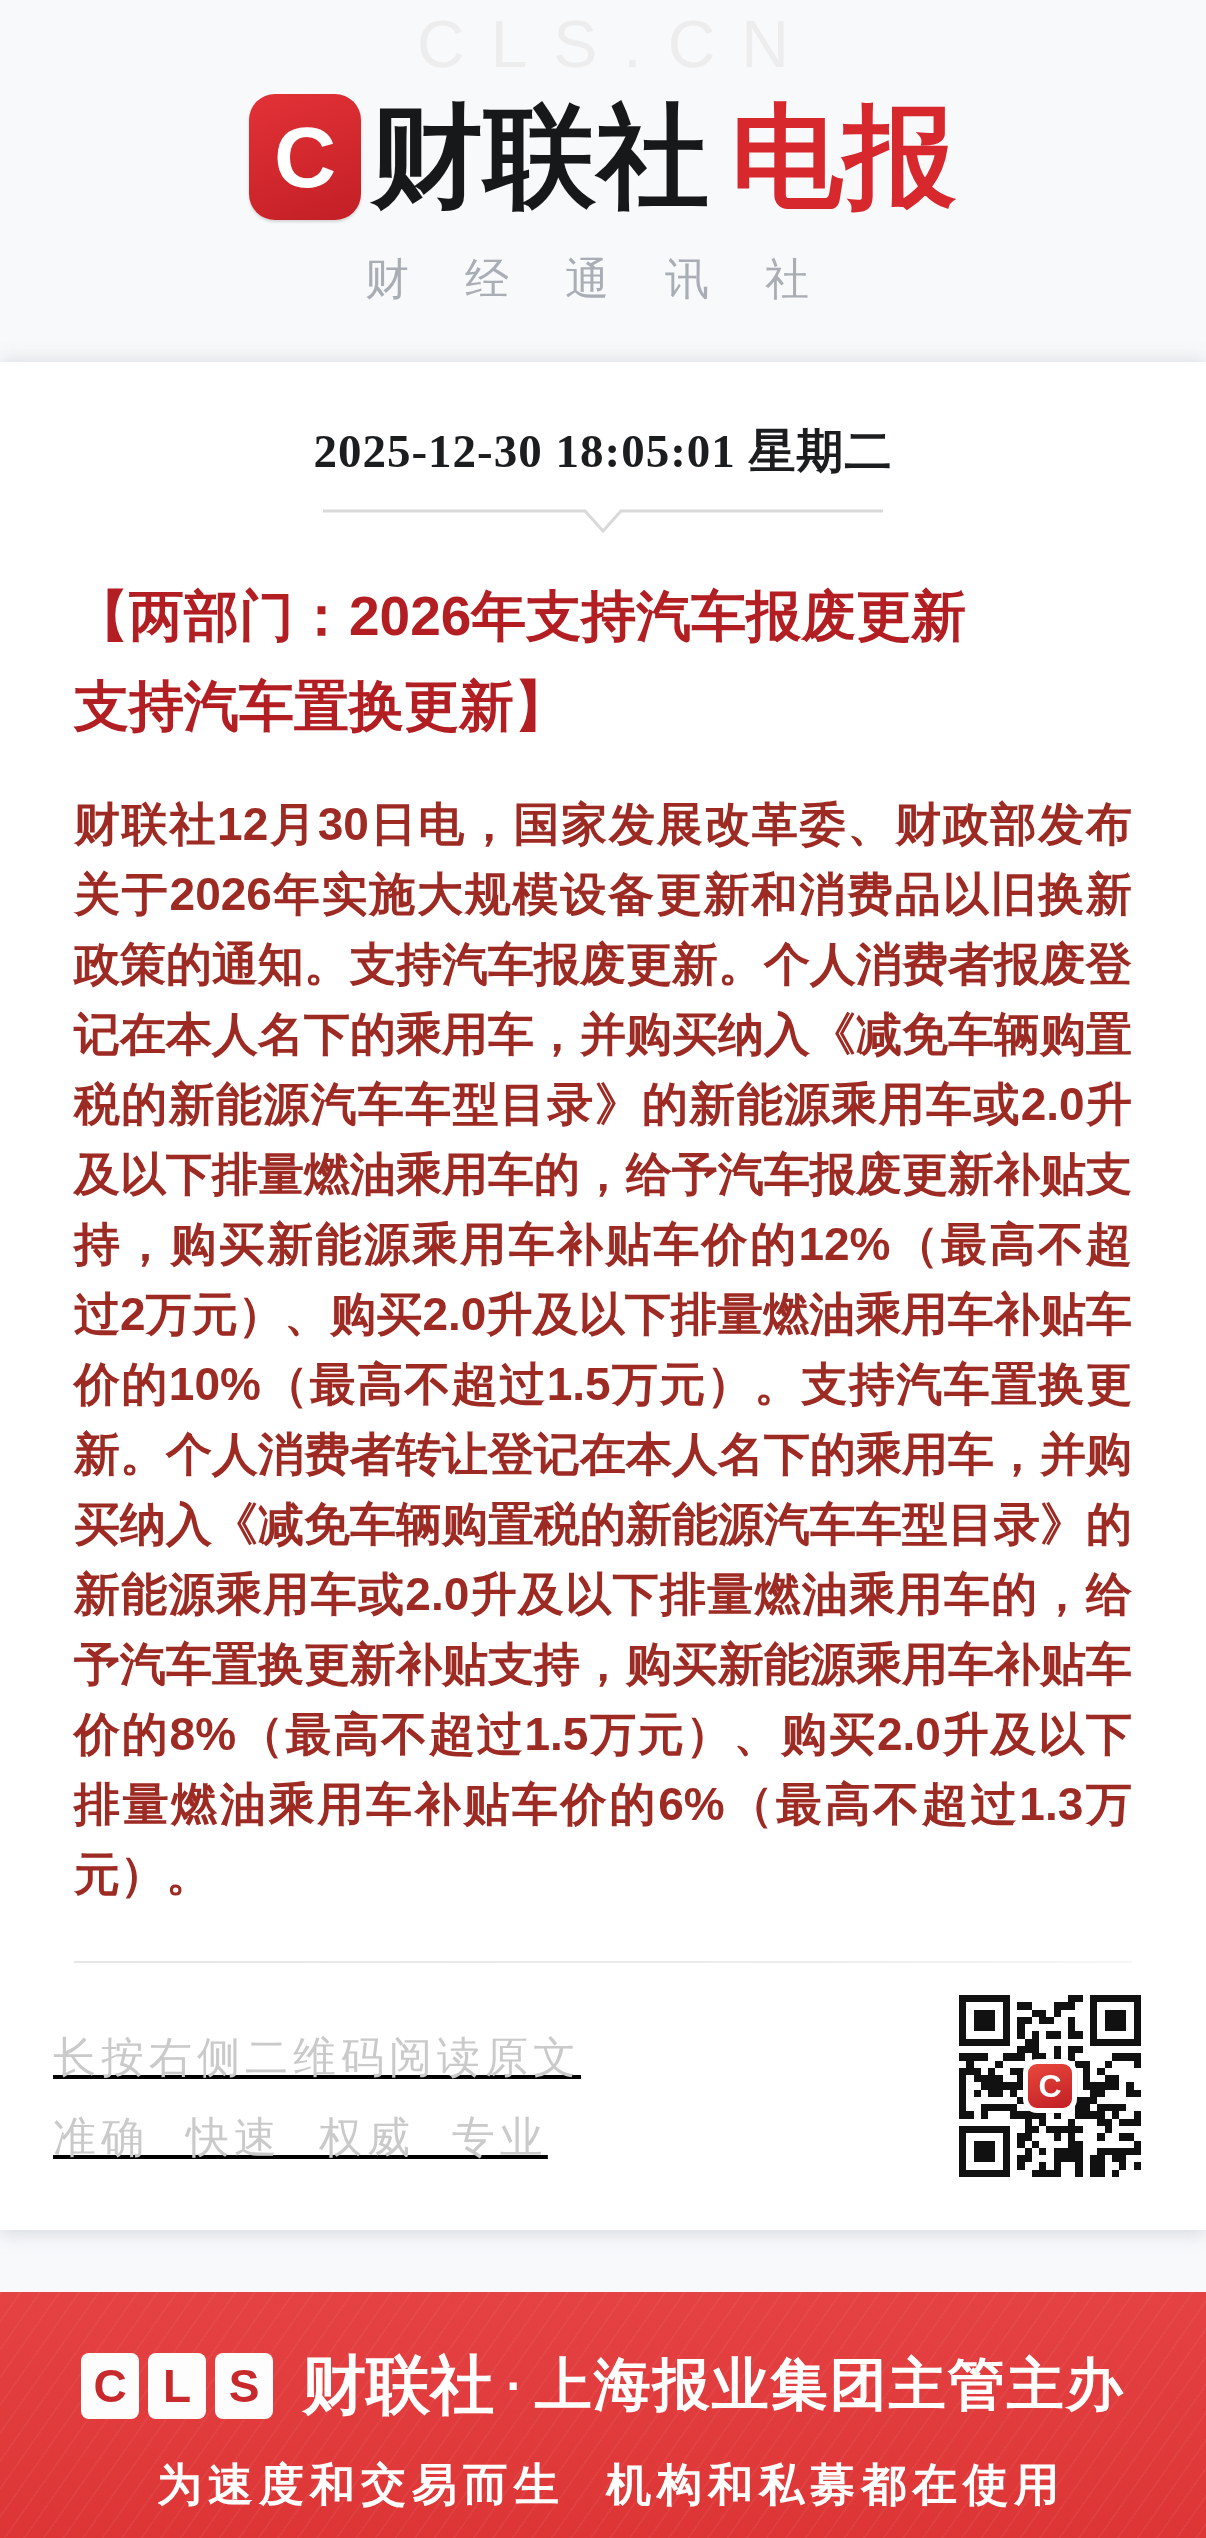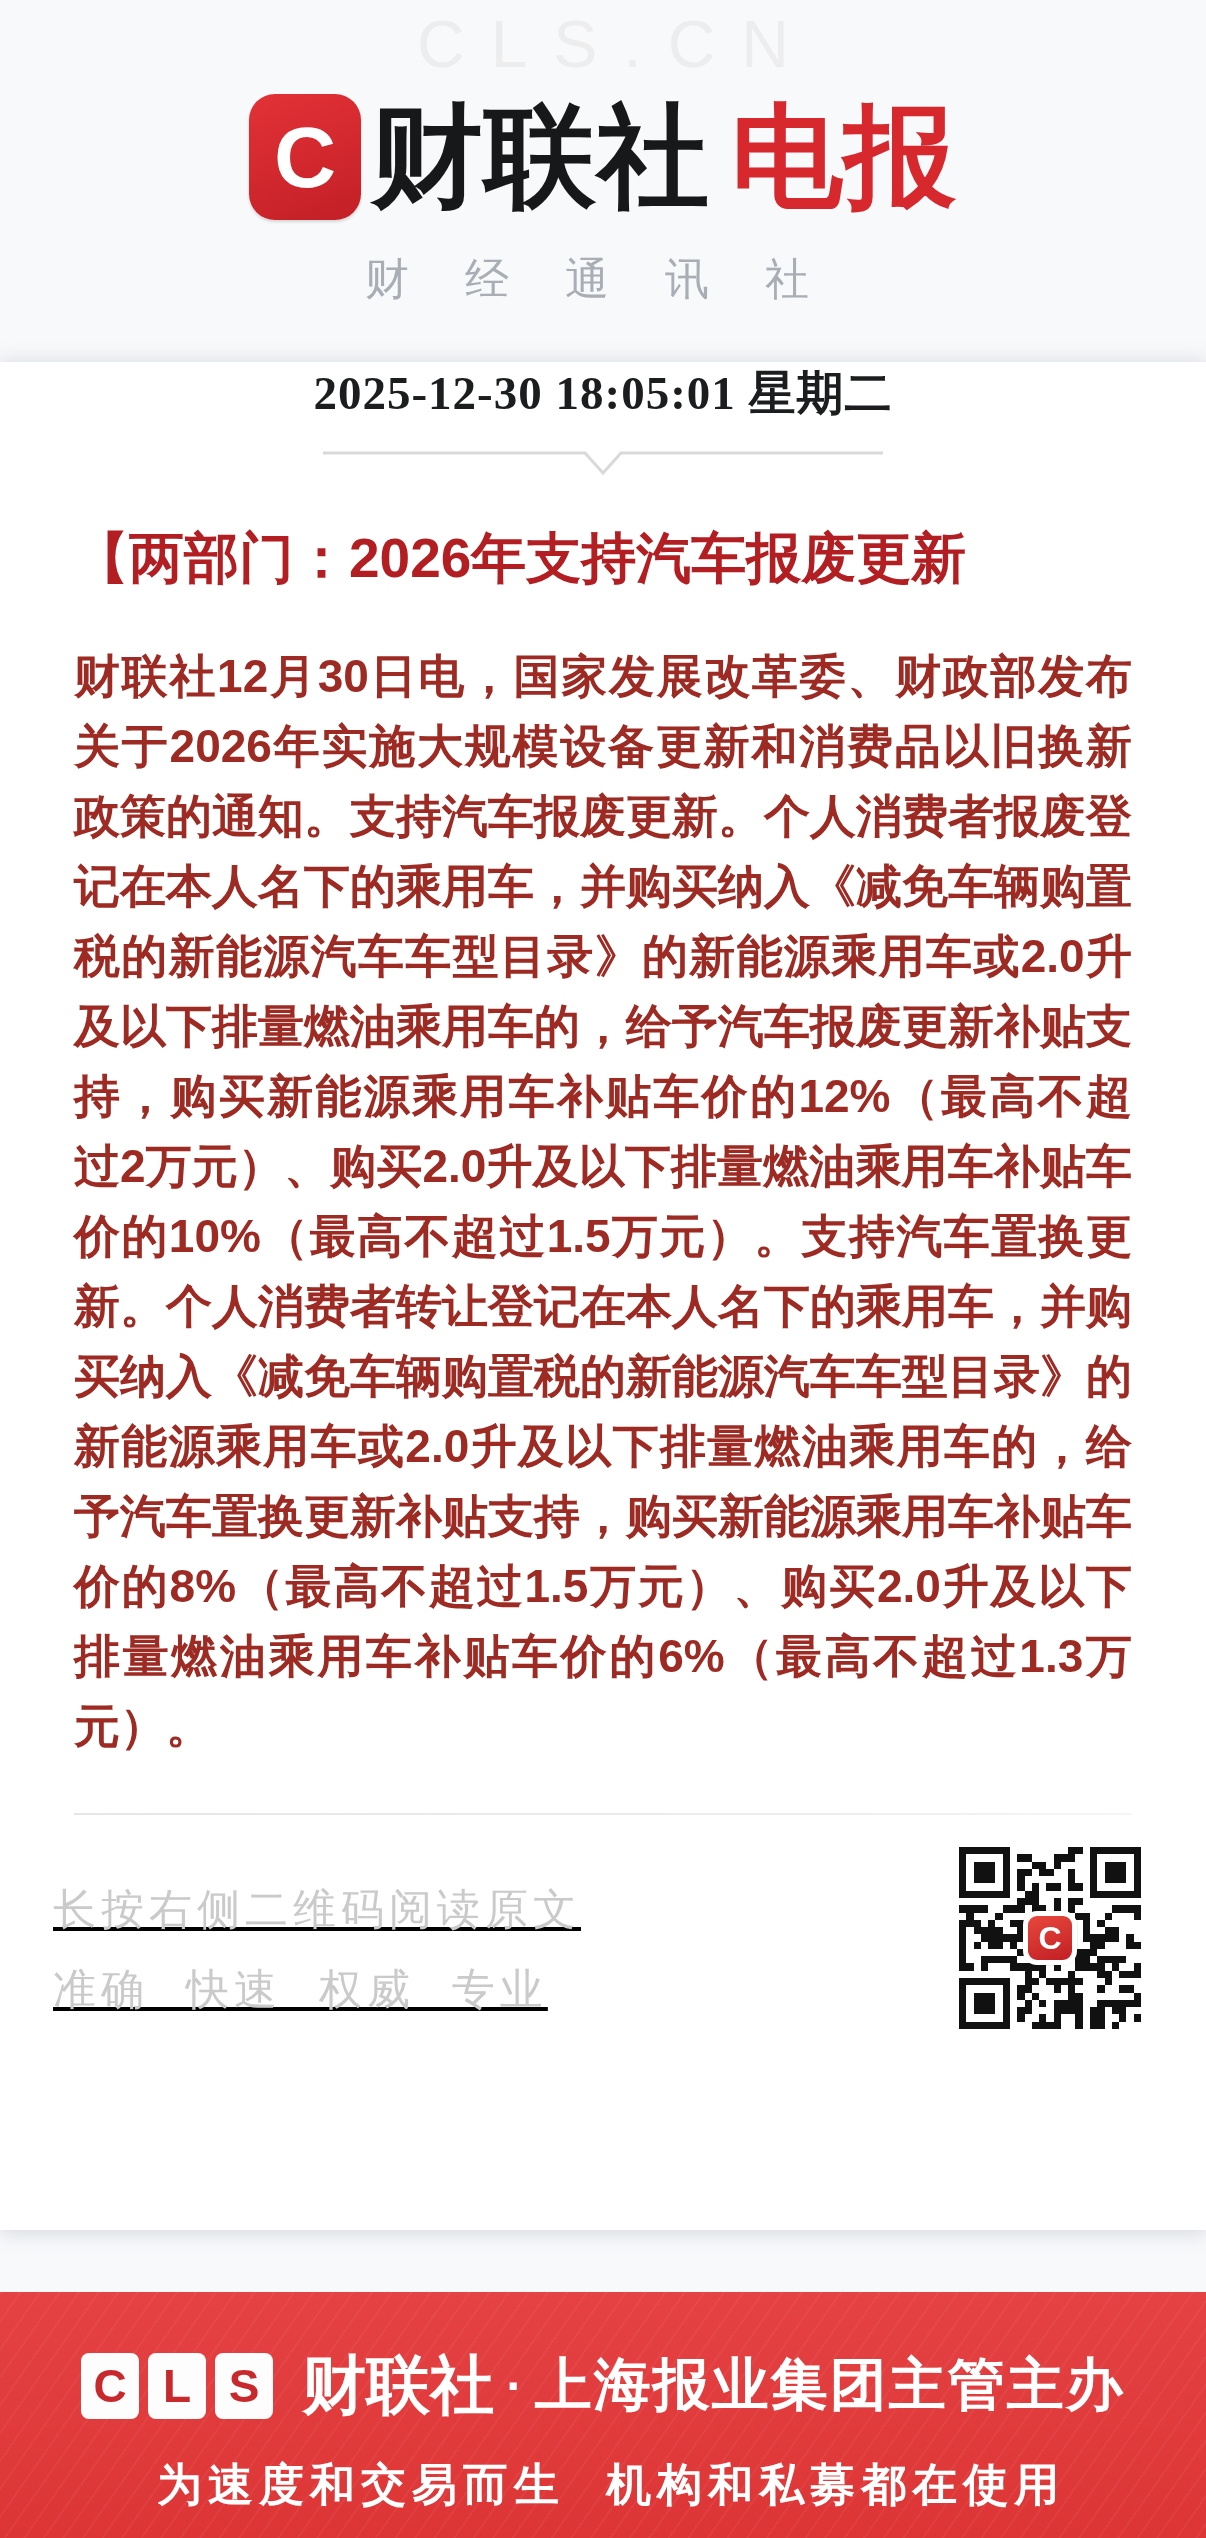--- a/index.html
+++ b/index.html
@@ -42,20 +42,21 @@
   }
 
   
   .card {
     position:absolute; top:362px; left:0;
     width:1206px; height:1868px;
     background:#ffffff;
     box-shadow:0 -4px 18px rgba(130,140,150,0.14), 0 6px 18px rgba(130,140,150,0.18);
   }
   .date {
+    margin-top:58px;
     text-align:center;
     font-family:"Liberation Serif", serif;
     font-size:47px; font-weight:700;
     color:#1b1d1f;
     letter-spacing:1px;
   }
   .date-divider { display:block; margin:24px auto 0; }
 
   .title {
     margin:34px 74px 0;
@@ -150,20 +151,21 @@
 
 <div class="card">
   <div class="date">2025-12-30 18:05:01 星期二</div>
 
   <svg class="date-divider" width="560" height="30" viewBox="0 0 560 30">
     <path d="M0,4 H262 L280,24 L298,4 H560" fill="none" stroke="#d9d9d9" stroke-width="3"></path>
   </svg>
 
   <div class="title">
     <div>【两部门：2026年支持汽车报废更新</div>
+    <div>支持汽车置换更新】</div>
   </div>
 
   <div class="body-text">财联社12月30日电，国家发展改革委、财政部发布关于2026年实施大规模设备更新和消费品以旧换新政策的通知。支持汽车报废更新。个人消费者报废登记在本人名下的乘用车，并购买纳入《减免车辆购置税的新能源汽车车型目录》的新能源乘用车或2.0升及以下排量燃油乘用车的，给予汽车报废更新补贴支持，购买新能源乘用车补贴车价的12%（最高不超过2万元）、购买2.0升及以下排量燃油乘用车补贴车价的10%（最高不超过1.5万元）。支持汽车置换更新。个人消费者转让登记在本人名下的乘用车，并购买纳入《减免车辆购置税的新能源汽车车型目录》的新能源乘用车或2.0升及以下排量燃油乘用车的，给予汽车置换更新补贴支持，购买新能源乘用车补贴车价的8%（最高不超过1.5万元）、购买2.0升及以下排量燃油乘用车补贴车价的6%（最高不超过1.3万元）。</div>
 
   <div class="footer-divider"></div>
 
   <div class="footer">
     <div class="footer-notes">
       <div class="footer-note1">长按右侧二维码阅读原文</div>
       <div class="footer-note2">准确 快速 权威 专业</div>

